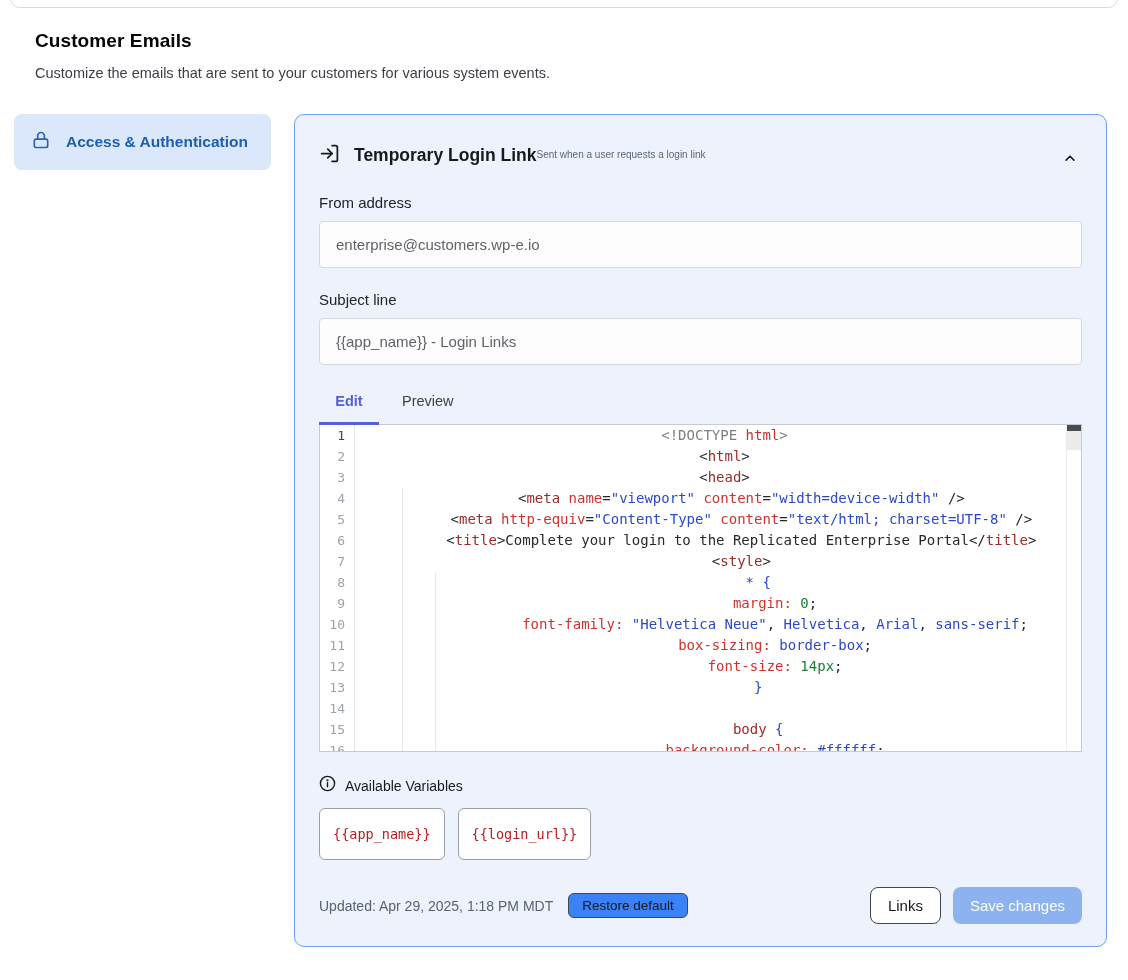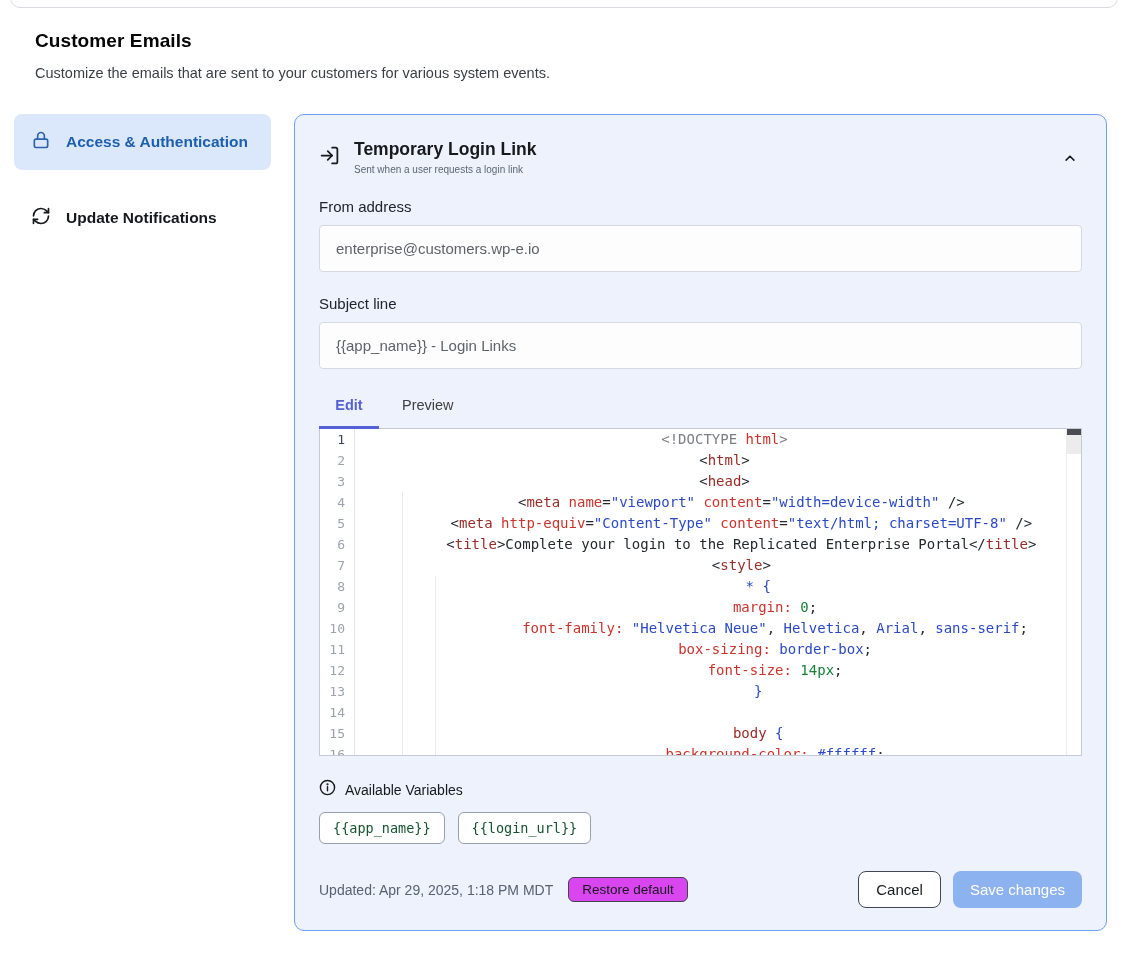--- a/index.html
+++ b/index.html
@@ -26,21 +26,21 @@
   .side-item.active { background:#dbe8fb; }
   .side-item.active .lbl { color:#1d5fae; }
   .side-item.plain { margin-top:21px; }
   .side-item.plain .lbl { color:#15181d; }
   .side-item svg { flex:none; }
 
   
   .card { flex:1; background:#edf2fc; border:1.5px solid #6ca0f5; border-radius:10px; padding:24px 24px 22px 24px; }
 
   .panel-header { display:flex; align-items:center; gap:14px; }
-  .ph-text { display:flex; flex-direction:column; }
+  .ph-text { display:flex; flex-direction:row; }
   .ph-title { font-size:17.5px; font-weight:700; color:#17191c; }
   .ph-sub { margin-top:4px; font-size:10px; color:#5d6675; }
   .collapse-btn { margin-left:auto; align-self:flex-start; margin-top:8px; background:none; border:none; padding:4px; cursor:pointer; }
 
   .field-label { margin:23px 0 10px 0; font-size:15px; color:#20242b; }
   .txt-input {
     display:block; width:100%; height:47px; border:1px solid #d5d9df; border-radius:4px;
     background:#fdfdfe; padding:0 16px; font-size:15px; color:#5f6368;
     font-family:"Liberation Sans",sans-serif; outline:none;
   }
@@ -67,26 +67,26 @@
   .t-str, .t-val, .t-brace { color:#2b49c4; }
   .t-num { color:#188038; }
   .t-pln, .t-txt { color:#24292e; }
   .sb { position:absolute; top:0; right:0; width:15px; height:100%; background:#fff; border-left:1px solid #ececec; }
   .sb-thumb { position:absolute; top:0; left:0; right:0; height:6px; background:#494c50; cursor:pointer; }
   .sb-filler { position:absolute; top:6px; left:0; right:0; height:19px; background:#ececec; }
 
   .vars-row { margin-top:23px; display:flex; align-items:center; gap:9px; }
   .vars-label { font-size:14px; color:#16191d; }
   .chips { margin-top:12px; display:flex; gap:13px; }
-  .chip { font-family:"DejaVu Sans Mono",monospace; font-size:13.5px; color:#14532d; background:#fff; border:1px solid #9aa0a8; border-radius:6px; padding:7px 13px; cursor:pointer; }
+  .chip { font-family:"DejaVu Sans Mono",monospace; font-size:13.5px; color:#b91c1c; background:#fff; border:1px solid #9aa0a8; border-radius:6px; padding:17px 13px; cursor:pointer; }
 
   .footer { margin-top:27px; display:flex; align-items:center; }
   .updated { font-size:14px; color:#5a6270; }
   .btn { cursor:pointer; font-family:inherit; }
-  .btn-restore { margin-left:15px; font-size:13.5px; color:#16191d; background:#d946ef; border:1px solid #42464d; border-radius:6px; padding:4px 13px; }
+  .btn-restore { margin-left:15px; font-size:13.5px; color:#16191d; background:#3b82f6; border:1px solid #42464d; border-radius:6px; padding:4px 13px; }
   .spacer { flex:1; }
   .btn-cancel { font-size:15px; color:#16191d; background:#fff; border:1px solid #42464d; border-radius:8px; padding:9px 17px; }
   .btn-save { margin-left:12px; font-size:15px; color:#fff; background:#8db2f0; border:none; border-radius:8px; padding:10px 17px; }
 </style>
 </head>
 <body>
 
 <div class="prev-card-edge"></div>
 
 <div class="page-header">
@@ -97,31 +97,20 @@
 <div class="content">
   <div class="sidebar">
     <div class="side-item active">
       <span>
         <svg width="20" height="22" viewBox="0 0 24 24" fill="none" stroke="#2b63ae" stroke-width="2" stroke-linecap="round" stroke-linejoin="round">
             <rect x="4" y="11" width="16" height="10" rx="2"></rect>
             <path d="M8 11V7a4 4 0 0 1 8 0v4"></path>
           </svg>
       </span>
       <span class="lbl">Access &amp; Authentication</span>
-    </div>
-    <div class="side-item plain">
-      <span>
-        <svg width="20" height="20" viewBox="0 0 24 24" fill="none" stroke="#17191c" stroke-width="2" stroke-linecap="round" stroke-linejoin="round">
-            <path d="M3 12a9 9 0 0 1 9-9 9.75 9.75 0 0 1 6.74 2.74L21 8"></path>
-            <path d="M21 3v5h-5"></path>
-            <path d="M21 12a9 9 0 0 1-9 9 9.75 9.75 0 0 1-6.74-2.74L3 16"></path>
-            <path d="M8 16H3v5"></path>
-          </svg>
-      </span>
-      <span class="lbl">Update Notifications</span>
     </div>
   </div>
 
   <div class="card">
     <div class="panel-header">
       <span>
         <svg width="21" height="21" viewBox="0 0 24 24" fill="none" stroke="#17191c" stroke-width="2" stroke-linecap="round" stroke-linejoin="round">
             <path d="M15 3h4a2 2 0 0 1 2 2v14a2 2 0 0 1-2 2h-4"></path>
             <polyline points="10 17 15 12 10 7"></polyline>
             <line x1="15" y1="12" x2="3" y2="12"></line>
@@ -235,17 +224,17 @@
     </div>
     <div class="chips" id="chips">
         <button class="chip">{{app_name}}</button>
         <button class="chip">{{login_url}}</button>
       </div>
 
     <div class="footer">
       <span class="updated">Updated: Apr 29, 2025, 1:18 PM MDT</span>
       <button class="btn btn-restore">Restore default</button>
       <span class="spacer"></span>
-      <button class="btn btn-cancel">Cancel</button>
+      <button class="btn btn-cancel">Links</button>
       <button class="btn btn-save">Save changes</button>
     </div>
   </div>
 </div>
 
 </body></html>

